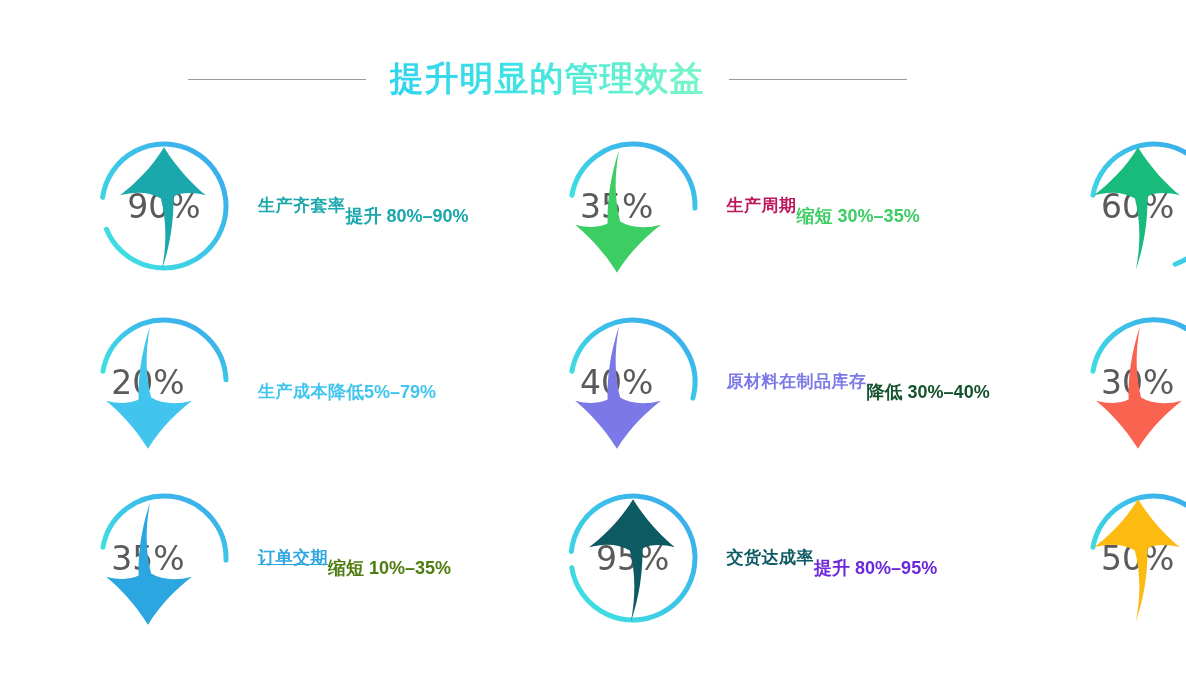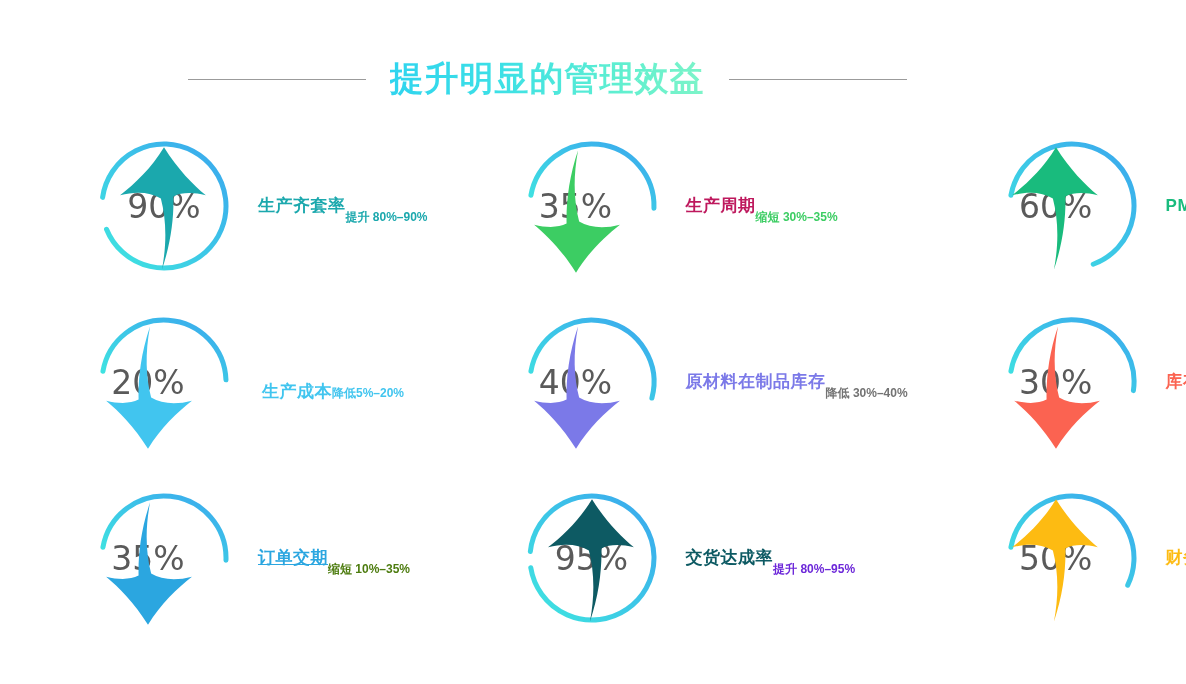--- a/index.html
+++ b/index.html
@@ -121,21 +121,21 @@
   }
   .label {
     font-size: 17px;
     font-weight: bold;
     letter-spacing: 0.5px;
     white-space: nowrap;
     line-height: 1.2;
   }
   .sub {
     margin-top: 22px;
-    font-size: 12px;
+    font-size: 18px;
     font-weight: bold;
     white-space: nowrap;
     line-height: 1.2;
   }
 </style>
 </head>
 <body>
 
 <div class="header">
   <div class="rule rule-left"></div>
@@ -238,21 +238,21 @@
           <div class="pct">20%</div>
           <div>
             <svg class="arrow" viewBox="0 0 22 26" xmlns="http://www.w3.org/2000/svg">
       <path d="M11 25 C8.4 20.8 5.4 17.8 3 15.8 C5.4 16.4 7.6 16.4 9.2 15.6 C9.1 11.4 9.7 6.6 11.4 1.6 C10.4 6.8 10.6 11.4 11.6 15.2 C13.6 16.4 16.4 16.6 19.4 15.8 C16.6 18.0 13.4 21.0 11 25 Z" fill="#41c5ef"></path>
     </svg>
           </div>
         </div>
       </div>
       <div class="texts">
         <div class="label" style="color: rgb(65, 197, 239); margin-top: 20px;">生产成本</div>
-        <div class="sub" style="color: rgb(65, 197, 239);">降低5%–20%</div>
+        <div class="sub" style="color: rgb(65, 197, 239);">降低5%–79%</div>
       </div>
     </div>
     <div class="card">
       <div class="ring-wrap partial">
     <svg viewBox="0 0 136 136" xmlns="http://www.w3.org/2000/svg" aria-hidden="true">
       <defs>
         <linearGradient id="g4" x1="1" y1="0" x2="0" y2="1">
           <stop offset="0%" stop-color="#3aa6ee"></stop>
           <stop offset="100%" stop-color="#3fe6e0"></stop>
         </linearGradient>
@@ -264,21 +264,21 @@
           <div class="pct">40%</div>
           <div>
             <svg class="arrow" viewBox="0 0 22 26" xmlns="http://www.w3.org/2000/svg">
       <path d="M11 25 C8.4 20.8 5.4 17.8 3 15.8 C5.4 16.4 7.6 16.4 9.2 15.6 C9.1 11.4 9.7 6.6 11.4 1.6 C10.4 6.8 10.6 11.4 11.6 15.2 C13.6 16.4 16.4 16.6 19.4 15.8 C16.6 18.0 13.4 21.0 11 25 Z" fill="#7b79e8"></path>
     </svg>
           </div>
         </div>
       </div>
       <div class="texts">
         <div class="label" style="color: rgb(123, 121, 232);">原材料在制品库存</div>
-        <div class="sub" style="color: #737373;">降低 30%–40%</div>
+        <div class="sub" style="color: #14532d;">降低 30%–40%</div>
       </div>
     </div>
     <div class="card">
       <div class="ring-wrap partial">
     <svg viewBox="0 0 136 136" xmlns="http://www.w3.org/2000/svg" aria-hidden="true">
       <defs>
         <linearGradient id="g5" x1="1" y1="0" x2="0" y2="1">
           <stop offset="0%" stop-color="#3aa6ee"></stop>
           <stop offset="100%" stop-color="#3fe6e0"></stop>
         </linearGradient>

